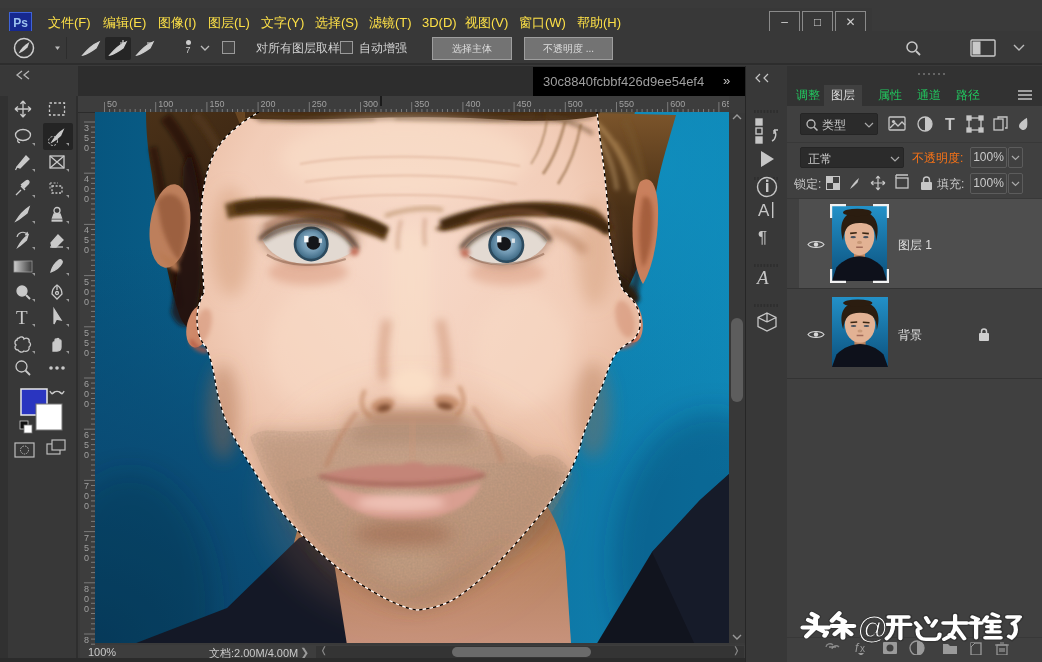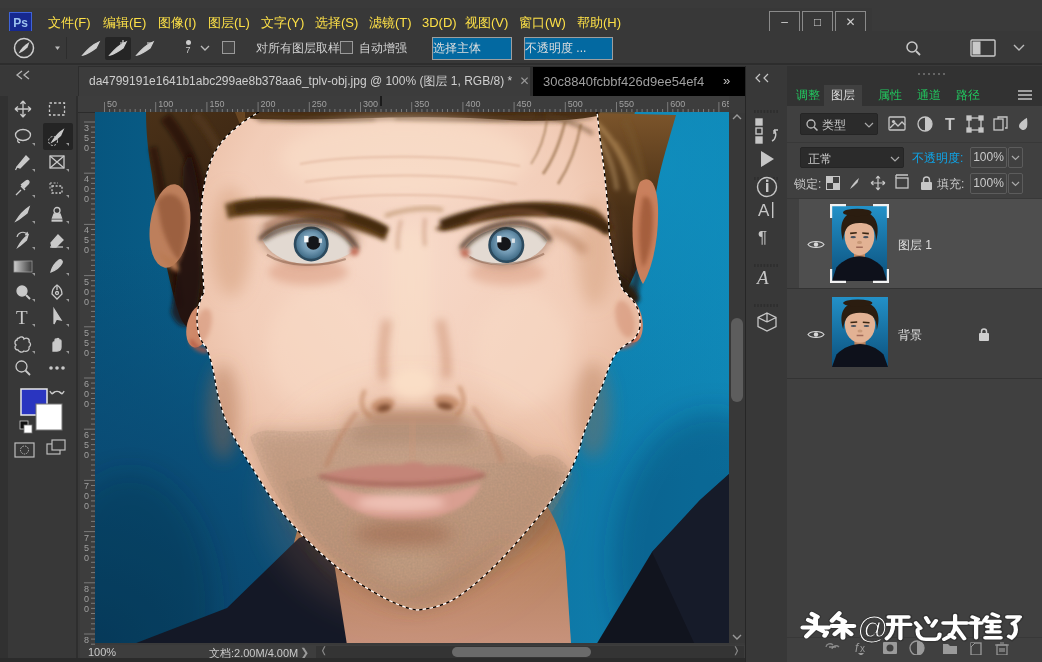--- a/index.html
+++ b/index.html
@@ -7,21 +7,21 @@
 
 #menubar{position:absolute;left:0;top:8px;width:872px;height:30px;background:#383838;border-bottom:6px solid #f9a8d4}
 #pslogo{position:absolute;left:9px;top:4px;width:23px;height:22px;background:#16288f;border:1px solid #3f63d8;color:#9cc1ee;font-size:12px;font-weight:bold;text-align:center;line-height:20px}
 .menu{position:absolute;top:0;height:30px;line-height:30px;font-size:13px;color:#fde047}
 #winbtns{position:absolute;top:3px;right:6px}
 .wb{display:inline-block;width:31px;height:22px;border:1px solid #8a8a8a;margin-left:2px;text-align:center;line-height:20px;font-size:12px;color:#cfcfcf;vertical-align:top}
 
 #optbar{position:absolute;left:0;top:31px;width:1042px;height:34px;background:#383838;border-bottom:2px solid #2d2d2d}
 .chk{position:absolute;width:13px;height:13px;border:1px solid #9a9a9a;background:#434343;top:10px}
 .optlabel{position:absolute;top:0;height:34px;line-height:34px;font-size:12px;color:#d2d2d2}
-.optbtn{position:absolute;top:6px;height:23px;border:1px solid #9e9e9e;font-size:12px;color:#dedede;background:#0369a1}
+.optbtn{position:absolute;top:6px;height:23px;border:1px solid #9e9e9e;font-size:10px;color:#dedede;text-align:center;background:#737373}
 
 #tabbar{position:absolute;left:78px;top:66px;width:964px;height:30px;background:#2d2d2d}
 #tab1{position:absolute;left:1px;top:1px;width:451px;height:29px;background:#3c3c3c;color:#cfcfcf;font-size:12px;line-height:29px;padding-left:10px;white-space:nowrap}
 #tab2{position:absolute;left:455px;top:1px;width:262px;height:29px;background:#000000;color:#9f9f9f;font-size:13px;line-height:29px;padding-left:10px;white-space:nowrap;overflow:hidden}
 #toolhead{position:absolute;left:0;top:66px;width:78px;height:30px;background:#383838;color:#bbb}
 
 #hruler{position:absolute;left:95px;top:96px;width:634px;height:17px;background:#3d3d3d;border-bottom:1px solid #2b2b2b;overflow:hidden}
 #rcorner{position:absolute;left:78px;top:96px;width:17px;height:17px;background:#3d3d3d;border-bottom:1px solid #2b2b2b}
 #vruler{position:absolute;left:80px;top:113px;width:15px;height:532px;background:#3d3d3d;overflow:hidden}
 
@@ -104,21 +104,20 @@
       <path d="M48,6 l5,5 5,-5" stroke="#bbb" fill="none" stroke-width="1.4"></path>
     </svg>
   </div>
 
   <div id="toolhead">
       <svg class="abs" style="left:14px;top:4px" width="20" height="10">
         <path d="M8,1 L3,5 8,9 M15,1 L10,5 15,9" stroke="#b5b5b5" fill="none" stroke-width="1.3"></path>
       </svg>
     </div>
   <div id="tabbar">
-    <div id="tab1">da4799191e1641b1abc299ae8b378aa6_tplv-obj.jpg @ 100% (图层 1, RGB/8) * <span style="color:#9a9a9a;padding-left:4px">✕</span></div>
     <div id="tab2">30c8840fcbbf426d9ee54ef4</div>
     <span style="position:absolute;left:645px;top:0;line-height:30px;color:#c5c5c5;font-size:13px">»</span>
   </div>
 
   <div id="rcorner"></div>
   <div id="hruler"><svg width="634" height="17" id="hrsvg">
         <line x1="9.5" y1="6" x2="9.5" y2="17" stroke="#7a7a7a" stroke-width="1"></line>
         <text x="12.0" y="11" font-size="9" fill="#a0a0a0">50</text>
         <line x1="14.6" y1="13" x2="14.6" y2="17" stroke="#7a7a7a" stroke-width="1"></line>
         <line x1="19.7" y1="13" x2="19.7" y2="17" stroke="#7a7a7a" stroke-width="1"></line>
@@ -843,21 +842,21 @@
           <path d="M137,4 c0,0 -4,6 -4,9 a4,4 0 0 0 8,0 c0,-3 -4,-9 -4,-9 z" fill="#c6c6c6" transform="rotate(25 137 11)"></path>
         </svg>
       <div class="abs" style="left:0;top:36px;width:255px;height:1px;background:#383838"></div>
 
       <div class="field" style="left:13px;top:41px;width:104px;height:21px">
           <span style="position:absolute;left:7px;top:3px">正常</span>
           <svg class="abs" style="left:89px;top:8px" width="10" height="7">
             <path d="M1,1 l4,4 4,-4" stroke="#aaa" fill="none" stroke-width="1.2"></path>
           </svg>
         </div>
-      <span class="abs" style="left:125px;top:44px;font-size:12px;color:#0ea5e9">不透明度:</span>
+      <span class="abs" style="left:125px;top:44px;font-size:12px;color:#f97316">不透明度:</span>
       <div class="vbox" style="left:183px;top:41px;width:37px;height:21px;line-height:19px">100%</div>
       <div class="vbox" style="left:221px;top:41px;width:15px;height:21px"><svg style="margin-top:7px" width="9" height="6">
             <path d="M1,1 l3.5,3.5 3.5,-3.5" stroke="#aaa" fill="none" stroke-width="1.2"></path>
           </svg></div>
 
       <span class="abs" style="left:7px;top:70px;font-size:12px;color:#c6c6c6">锁定:</span>
       <svg id="lockicons" class="abs" style="left:39px;top:67px" width="110" height="22">
           <g fill="#c6c6c6">
             <rect x="0" y="3" width="7" height="7"></rect>
             <rect x="7" y="10" width="7" height="7"></rect>

